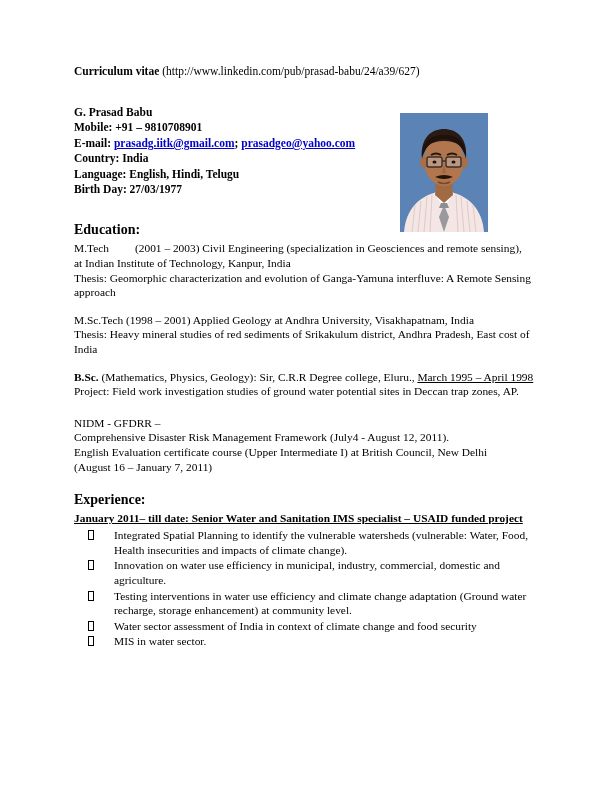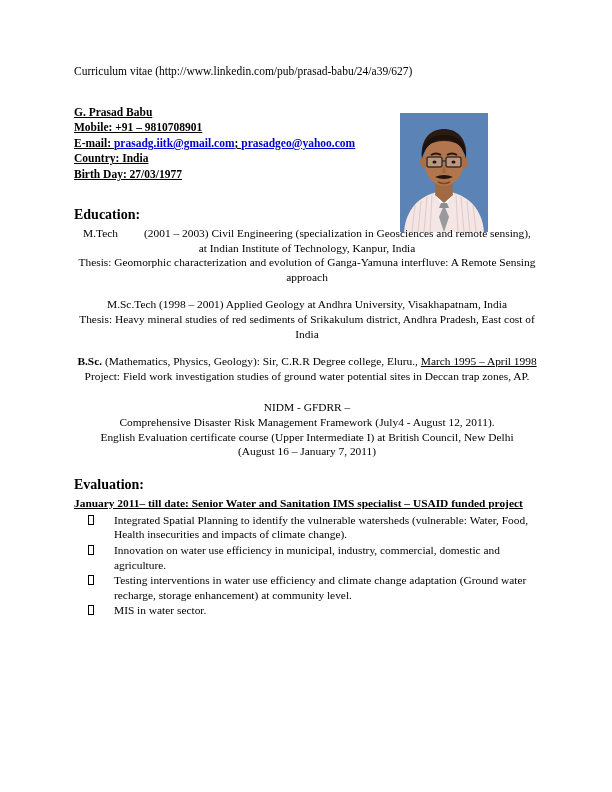--- a/index.html
+++ b/index.html
@@ -25,30 +25,30 @@
     width: 466px;
   }
 
   
   .doc-title {
     font-size: 11.5px;
     line-height: 15px;
     margin: 0 0 26px 0;
     white-space: nowrap;
   }
-  .doc-title .bold { font-weight: normal; }
+  .doc-title .bold { font-weight: bold; }
 
   
   .contact {
     font-size: 11.5px;
     line-height: 15.4px;
     font-weight: bold;
     margin: 0 0 24px 0;
   }
-  .contact .line { white-space: nowrap; text-decoration: underline; }
+  .contact .line { white-space: nowrap; }
   .email-link {
     color: #0000cc;
     text-decoration: underline;
     font-weight: bold;
   }
   .sep { color: #000; text-decoration: none; }
 
   
   .photo {
     position: absolute;
@@ -67,21 +67,21 @@
     font-weight: bold;
     line-height: 18px;
     margin: 0 0 2px 0;
   }
 
   
   .para {
     font-size: 11.4px;
     line-height: 14.6px;
     margin: 0;
-    text-align: center;
+    text-align: left;
   }
   .gap-sm { height: 13px; }
   .gap-md { height: 17px; }
   .tabgap { display: inline-block; width: 26px; }
   .b { font-weight: bold; font-family: Liberation Serif, serif; }
   .u { text-decoration: underline; }
 
   
   .exp-sub {
     font-size: 11.4px;
@@ -174,20 +174,21 @@
 
   <div class="content">
 
     <p class="doc-title"><span class="bold">Curriculum vitae</span><span> (http://www.linkedin.com/pub/prasad-babu/24/a39/627)</span></p>
 
     <div class="contact">
       <div class="line">G. Prasad Babu</div>
       <div class="line">Mobile: +91 – 9810708901</div>
       <div class="line"><span>E-mail: </span><a class="email-link" href="#">prasadg.iitk@gmail.com</a><span class="sep">; </span><a class="email-link" href="#">prasadgeo@yahoo.com</a></div>
       <div class="line">Country: India</div>
+      <div class="line">Language: English, Hindi, Telugu</div>
       <div class="line">Birth Day: 27/03/1977</div>
     </div>
 
     <h2 class="section-head">Education:</h2>
     <p class="para"><span>M.Tech</span><span class="tabgap"></span><span>(2001 – 2003) Civil Engineering (specialization in Geosciences and remote sensing),</span></p>
     <p class="para">at Indian Institute of Technology, Kanpur, India</p>
     <p class="para">Thesis: Geomorphic characterization and evolution of Ganga-Yamuna interfluve: A Remote Sensing approach</p>
 
     <div class="gap-sm"></div>
 
@@ -201,24 +202,25 @@
 
     <div class="gap-md"></div>
 
     <p class="para">NIDM - GFDRR –</p>
     <p class="para">Comprehensive Disaster Risk Management Framework (July4 - August 12, 2011).</p>
     <p class="para">English Evaluation certificate course (Upper Intermediate I) at British Council, New Delhi</p>
     <p class="para">(August 16 – January 7, 2011)</p>
 
     <div class="gap-md"></div>
 
-    <h2 class="section-head">Evaluation:</h2>
+    <h2 class="section-head">Experience:</h2>
     <p class="exp-sub">January 2011– till date:  Senior Water and Sanitation IMS specialist – USAID funded project</p>
 
     <ul class="bullets">
       <li><span class="tofu"></span><span>Integrated Spatial Planning to identify the vulnerable watersheds (vulnerable: Water, Food, Health insecurities and impacts of climate change).</span></li>
       <li><span class="tofu"></span><span>Innovation on water use efficiency in municipal, industry, commercial, domestic and agriculture.</span></li>
       <li><span class="tofu"></span><span>Testing interventions in water use efficiency and climate change adaptation (Ground water recharge, storage enhancement) at community level.</span></li>
+      <li><span class="tofu"></span><span>Water sector assessment of India in context of climate change and food security</span></li>
       <li><span class="tofu"></span><span>MIS in water sector.</span></li>
     </ul>
 
   </div>
 </div>
 
 </body></html>

